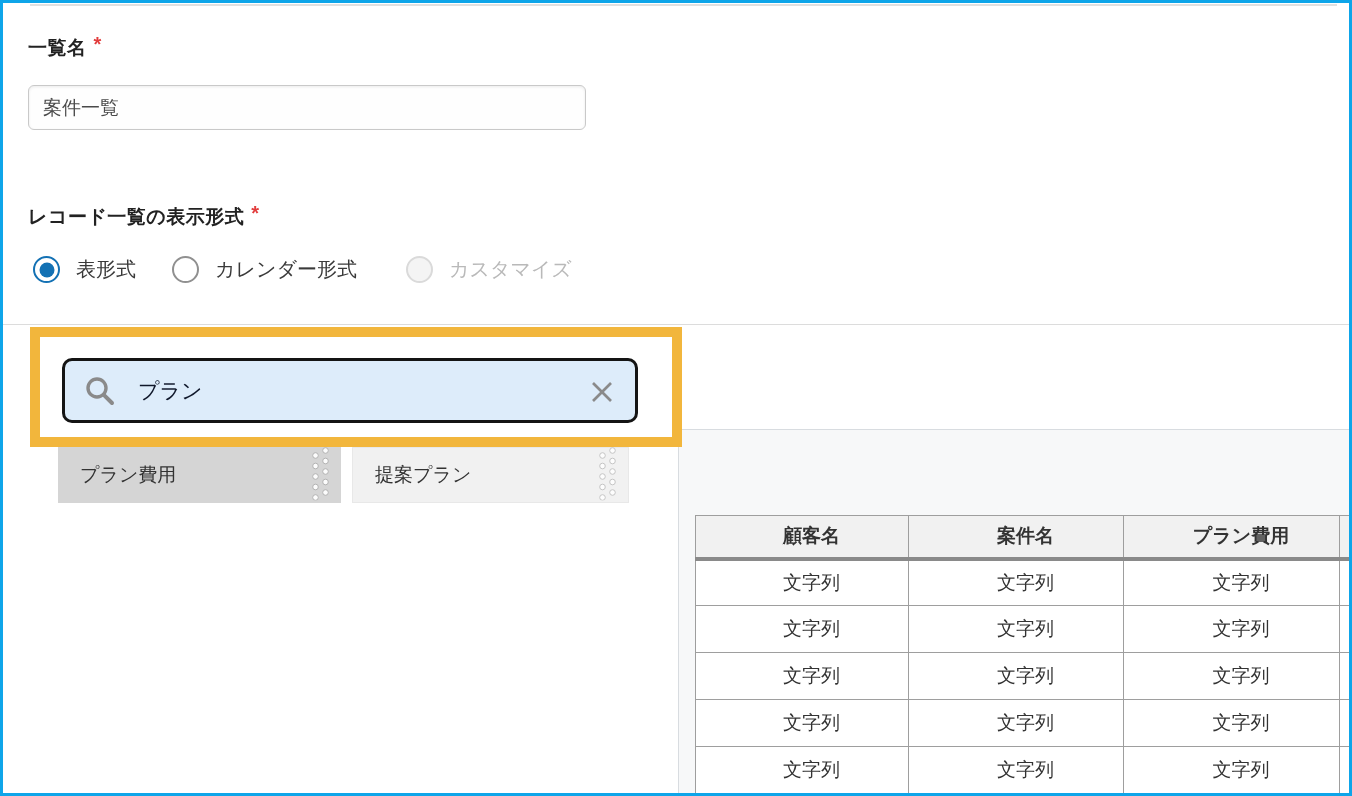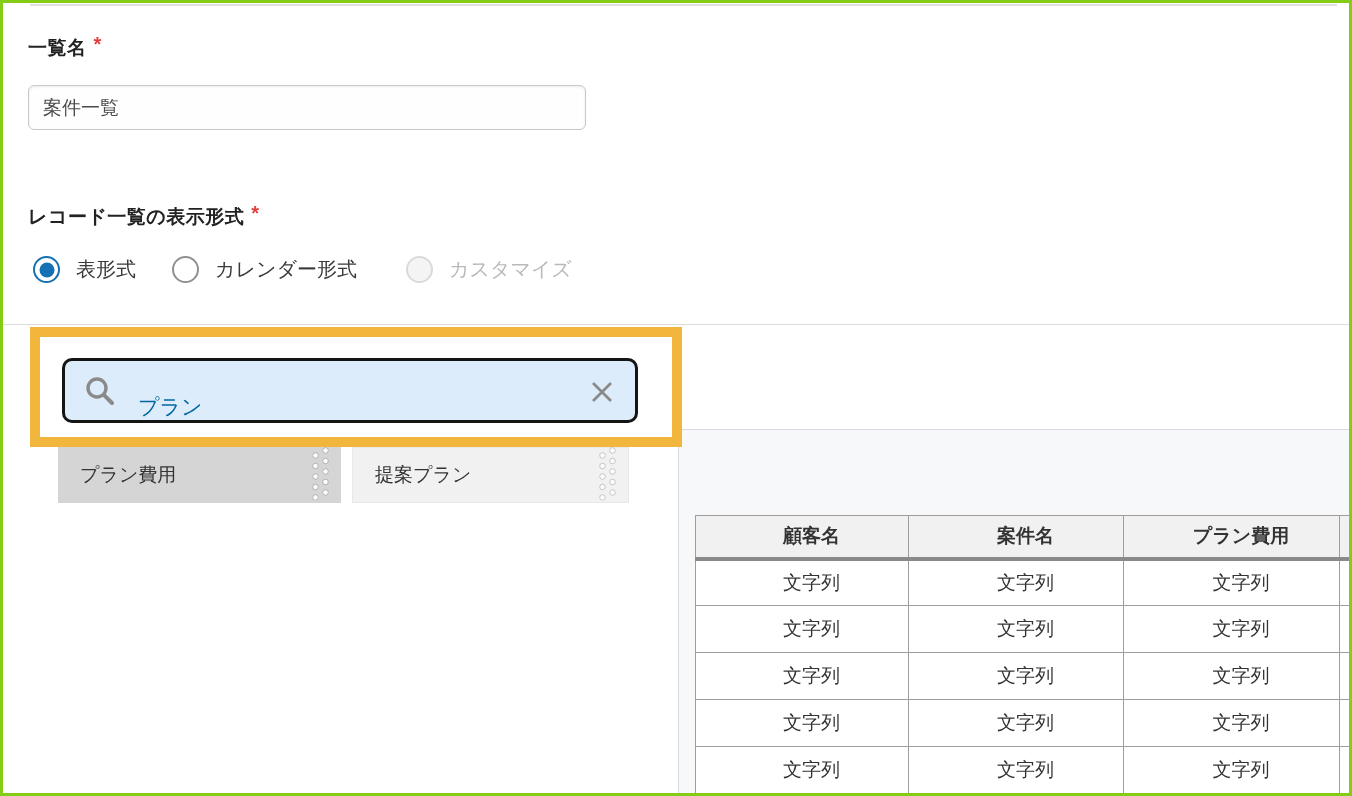--- a/index.html
+++ b/index.html
@@ -3,21 +3,21 @@
 <meta charset="utf-8">
 <style>
   * { margin:0; padding:0; box-sizing:border-box; }
   body {
     font-family: "Liberation Sans", "DejaVu Sans", sans-serif;
     background:#fff;
   }
   .page {
     position:relative;
     width:1352px; height:796px;
-    border:3px solid #84cc16;
+    border:3px solid #0ea5e9;
     background:#ffffff;
     overflow:hidden;
   }
   .top-hairline {
     position:absolute; top:1px; left:27px; width:1307px; height:2px;
     background:#e0e0e0;
   }
   .field-label {
     position:absolute; left:25px;
     font-size:19px; font-weight:bold; color:#222;
@@ -103,23 +103,22 @@
   .drag-dots { position:absolute; right:7px; top:50%; transform:translateY(-50%); }
 
   .search-wrap {
     position:absolute; left:59px; top:355px; width:576px; height:65px;
     background:#ddecfa;
     border:3px solid #141414; border-radius:10px;
   }
   .search-input {
     position:absolute; left:0; top:0; width:100%; height:100%;
     background:transparent; border:none; outline:none;
-    font-family:inherit; font-size:21px; color:#0369a1;
+    font-family:inherit; font-size:21px; color:#0f172a;
     padding:0 60px 0 73px;
-    margin-top:16px;
   }
   .search-icon-box { position:absolute; left:19px; top:14px; width:32px; height:32px; pointer-events:none; }
   .clear-btn {
     position:absolute; right:18px; top:17px; width:30px; height:30px;
     background:transparent; border:none; cursor:pointer; padding:0;
   }
 
   .highlight-box {
     position:absolute; left:27px; top:324px; width:652px; height:120px;
     border:10px solid #f2b63c;

